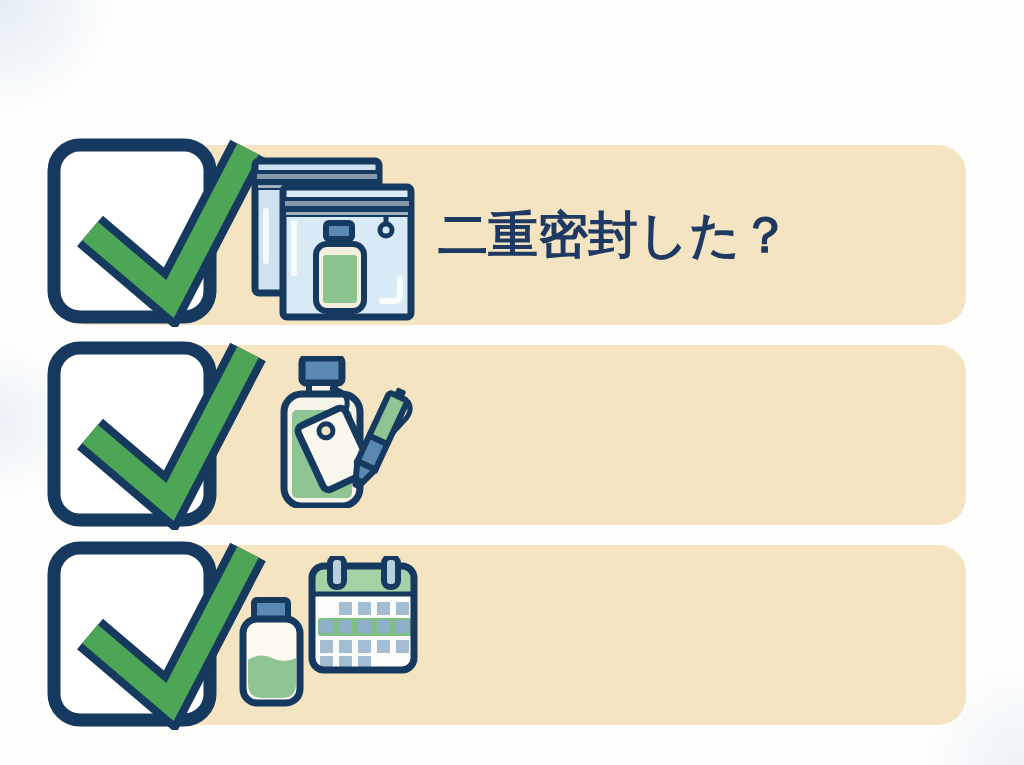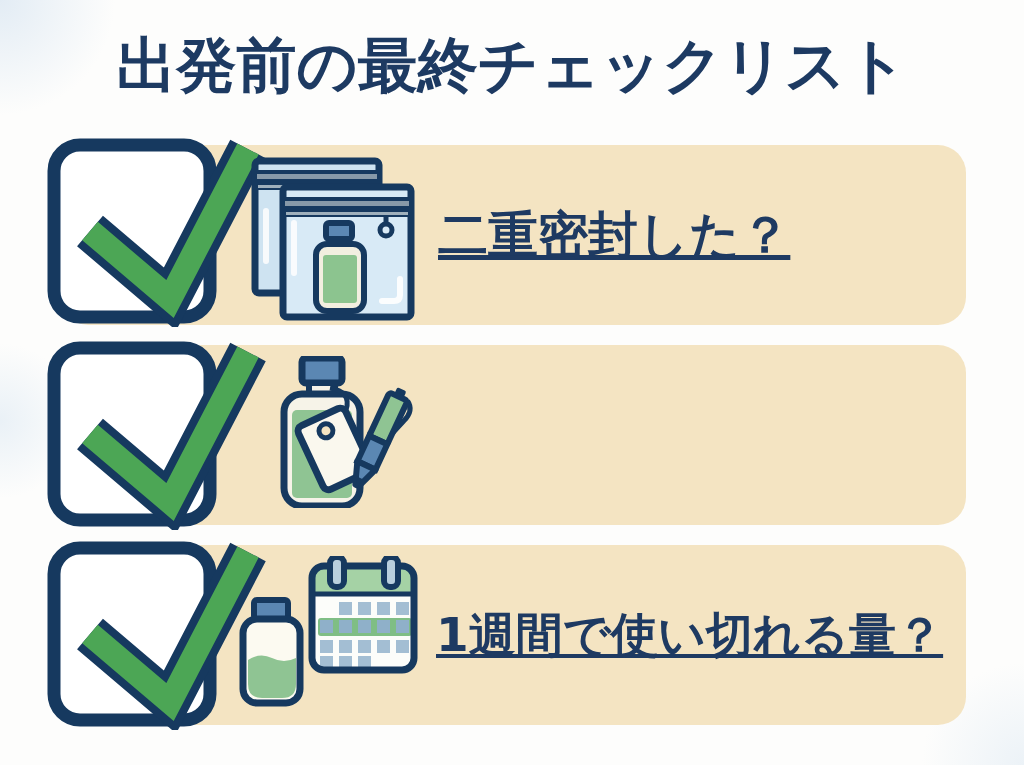--- a/index.html
+++ b/index.html
@@ -29,32 +29,31 @@
   .checkbox-wrap.r1 { top:137px; }
   .checkbox-wrap.r2 { top:340px; }
   .checkbox-wrap.r3 { top:540px; }
   .icon-wrap { position:absolute; }
   .icon-bags { left:250px; top:153px; }
   .icon-tag  { left:272px; top:356px; }
   .icon-cal  { left:232px; top:556px; }
   .row-label {
     position:absolute; left:438px; height:180px;
     display:flex; align-items:center;
-    font-size:50px; font-weight:800; color:#1e3a62; white-space:nowrap;text-decoration:underline;
+    font-size:50px; font-weight:800; color:#1e3a62; white-space:nowrap;
   }
   .row-label.r1 { top:145px; }
   .row-label.r2 { top:345px; }
   .row-label.r3 { top:545px; left:436px; font-size:47px; }
 </style>
 </head>
 <body>
 
 <div class="canvas">
 
-  <h1 class="title">出発前の最終チェックリスト</h1>
 
   <div class="band r1"></div>
 
   <div class="checkbox-wrap r1">
     <svg width="260" height="190" viewBox="0 0 260 190">
       <rect x="10" y="8" width="156" height="172" rx="26" fill="#ffffff" stroke="#16395f" stroke-width="13"></rect>
       <path d="M46,94 L126,162 L204,12" fill="none" stroke="#16395f" stroke-width="40" stroke-linecap="butt" stroke-linejoin="miter"></path>
       <path d="M46,94 L126,162 L204,12" fill="none" stroke="#4ca655" stroke-width="24" stroke-linecap="butt" stroke-linejoin="miter"></path>
     </svg>
   </div>
@@ -162,15 +161,14 @@
         <rect x="152" y="1" width="14" height="30" rx="6" fill="#b9cfdd" stroke="#16395f" stroke-width="6"></rect>
       </g>
       <g>
         <rect x="22" y="44" width="34" height="19" rx="3" fill="#5b87b3" stroke="#16395f" stroke-width="6"></rect>
         <rect x="11" y="63" width="57" height="84" rx="14" fill="#fcfaf1" stroke="#16395f" stroke-width="7"></rect>
         <path d="M16,104 Q28,96 40,102 Q52,108 64,102 L64,128 Q64,142 50,142 H30 Q16,142 16,128 Z" fill="#8fc493"></path>
       </g>
     </svg>
   </div>
 
-  <div class="row-label r3">1週間で使い切れる量？</div>
 
 </div>
 
 </body></html>

